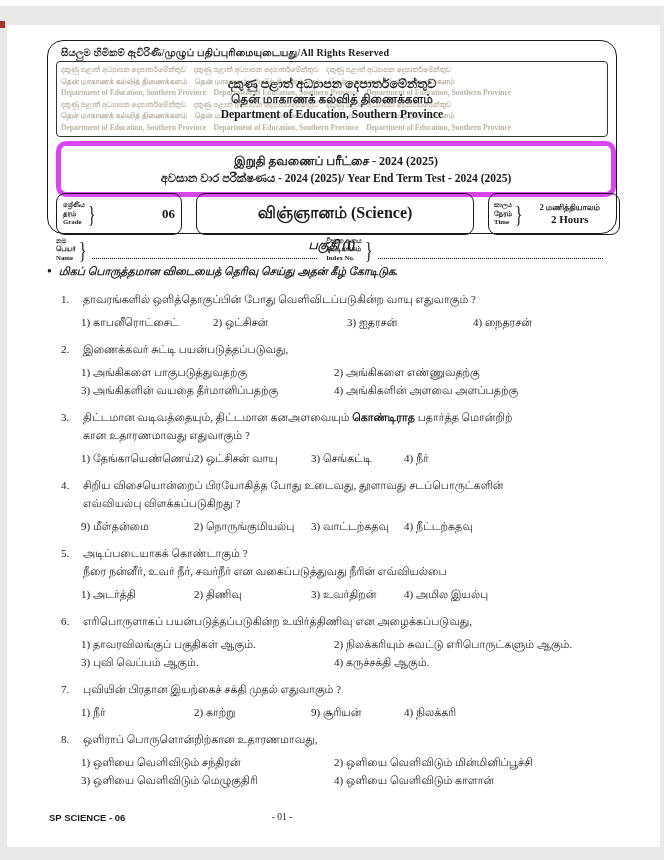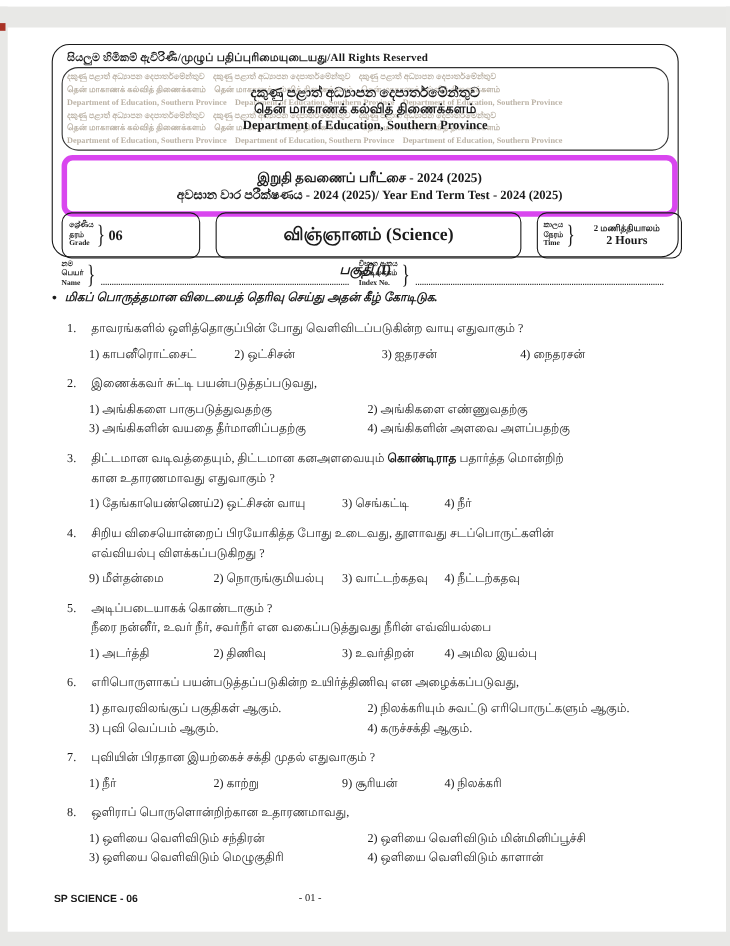--- a/index.html
+++ b/index.html
@@ -13,21 +13,21 @@
   .m-right{position:absolute;right:0;top:6px;width:4px;height:854px;background:#e9e9e7;}
   .m-bottom{position:absolute;left:0;top:847px;width:664px;height:13px;background:#e8e8e6;}
   .red-tick{position:absolute;left:0;top:21px;width:5px;height:7px;background:#a93226;}
 
   
   .outer-box{position:absolute;left:47px;top:40px;width:568px;height:192px;
     border:1.6px solid #1a1a1a;border-radius:16px;background:#fff;}
   .rights{position:absolute;left:13px;top:6px;font-size:10px;font-weight:bold;letter-spacing:.2px;}
 
   .wm-box{position:absolute;left:8px;top:20px;width:550px;height:74px;
-    border:1px solid #333;border-radius:15px;overflow:hidden;}
+    border:1px solid #333;border-radius:4px;overflow:hidden;}
   .wm-bg{position:absolute;inset:2px 4px;overflow:hidden;}
   .wm-row{white-space:nowrap;font-size:7.5px;line-height:11.5px;color:#bab1a4;font-weight:bold;}
   .wm-fg{position:absolute;inset:0;display:flex;flex-direction:column;align-items:center;justify-content:center;
     text-align:center;text-shadow:0 0 3px #fff,0 0 3px #fff;}
   .wm-si{font-size:12.5px;font-weight:bold;line-height:15px;}
   .wm-ta{font-size:12px;font-weight:bold;line-height:15px;}
   .wm-en{font-size:11.5px;font-weight:bold;line-height:14px;}
 
   .title-box{position:absolute;left:8px;top:100px;width:550px;height:46px;
     border:5px solid #d946ef;border-radius:10px;display:flex;flex-direction:column;
@@ -36,21 +36,21 @@
   .title-mix{font-size:11.5px;font-weight:bold;line-height:16px;}
 
   .small-box{position:absolute;border:1.4px solid #1a1a1a;border-radius:9px;height:40px;top:152px;
     display:flex;align-items:center;}
   .grade-box{left:8px;width:112px;padding:0 6px;}
   .subject-box{left:148px;width:276px;justify-content:center;}
   .time-box{left:440px;width:120px;padding:0 5px;}
   .lbl-stack{display:flex;flex-direction:column;justify-content:center;}
   .lbl-stack span{font-size:6.8px;font-weight:bold;line-height:8.5px;white-space:nowrap;}
   .brace{font-size:24px;font-weight:400;transform:scaleX(.65);margin:0 1px;line-height:24px;}
-  .grade-value{flex:1;text-align:left;font-size:13px;font-weight:bold;}
+  .grade-value{flex:1;text-align:right;font-size:13px;font-weight:bold;}
   .subject-title{font-size:16px;font-weight:bold;white-space:nowrap;}
   .time-values{flex:1;display:flex;flex-direction:column;align-items:center;justify-content:center;}
   .time-ta{font-size:8px;font-weight:bold;white-space:nowrap;}
   .time-en{font-size:11px;font-weight:bold;}
 
   .name-row{position:absolute;left:8px;top:198px;width:552px;height:26px;display:flex;align-items:flex-end;padding-bottom:3px;box-sizing:border-box;}
   .dots{flex:1;border-bottom:1.6px dotted #111;margin:0 5px 3px 3px;}
   .idx-stack{margin-left:4px;}
 
   .part-title{position:absolute;left:0;top:238px;width:664px;text-align:center;

